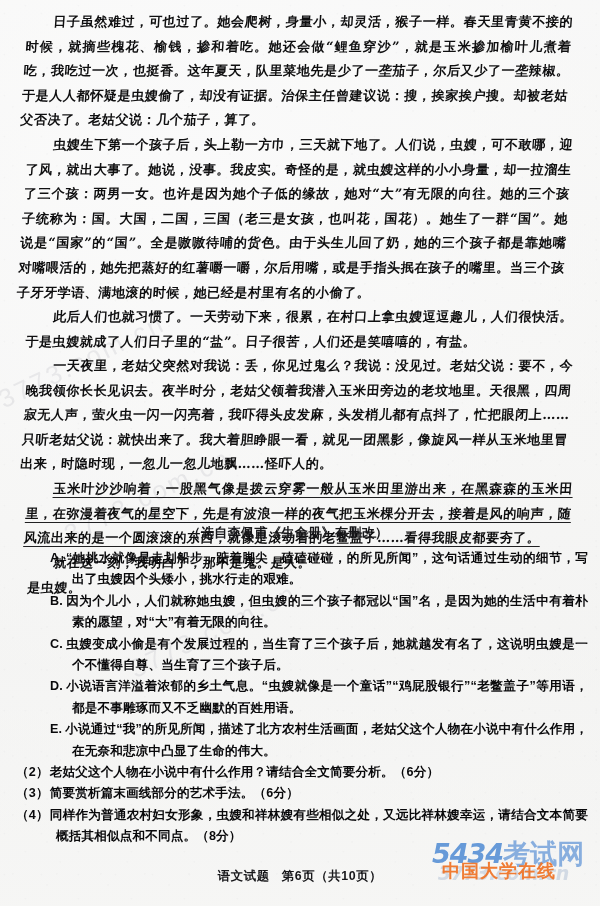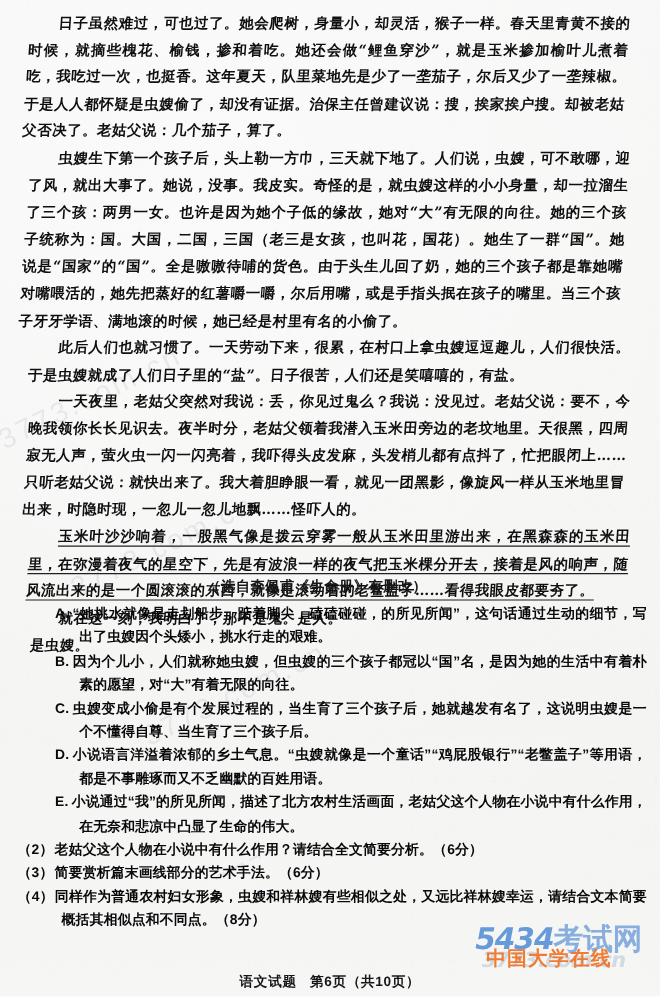--- a/index.html
+++ b/index.html
@@ -195,21 +195,20 @@
     position: absolute;
     left: 0;
     top: 868px;
     width: 600px;
     text-align: center;
     font-family: "Liberation Sans", "DejaVu Sans", sans-serif;
     font-size: 12.4px;
     font-weight: 700;
     color: #17171a;
     letter-spacing: 0.6px;
-    margin-top: 16px;
   }
   #page-footer .foot-gap { display: inline-block; width: 12px; }
 </style>
 </head>
 <body>
 
 <div id="scan-page">
 
   <div id="scan-noise"></div>
 

